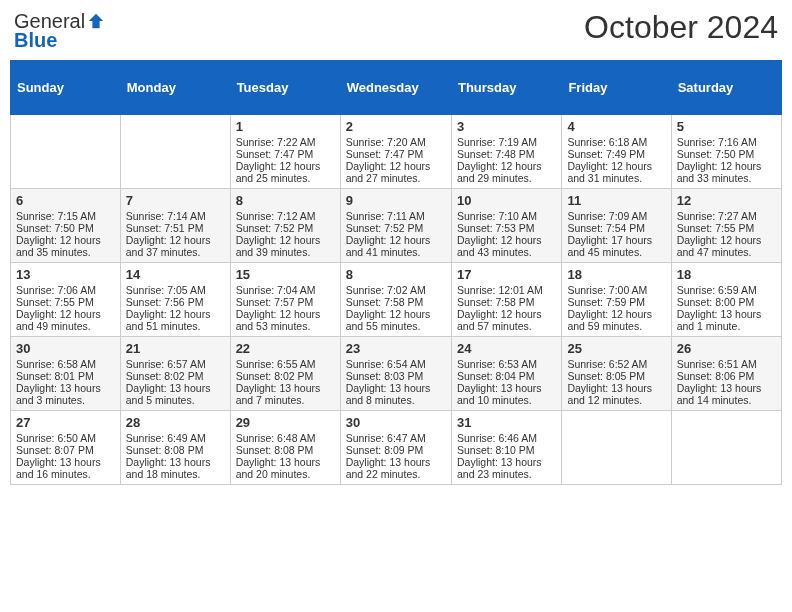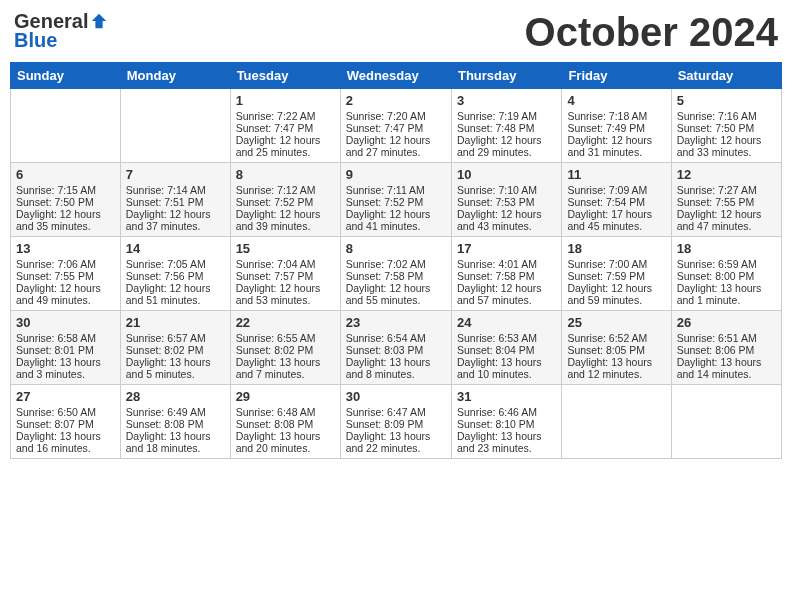--- a/index.html
+++ b/index.html
@@ -21,58 +21,58 @@
       display: flex;
       flex-direction: column;
       align-items: flex-start;
     }
     .logo-text {
       display: flex;
       align-items: center;
     }
     .logo-general {
       font-size: 20px;
-      font-weight: bold;
+      font-weight: normal;
       color: #333;
     }
     .logo-blue {
       font-size: 20px;
       font-weight: bold;
       color: #1565c0;
     }
     .logo-icon {
       width: 18px;
       height: 18px;
       margin-left: 2px;
       margin-top: -2px;
     }
     .title-block {
       text-align: right;
     }
     .main-title {
-      font-size: 40px;
-      font-weight: bold;
+      font-size: 32px;
+      font-weight: normal;
       color: #333;
       line-height: 1.1;
     }
     .subtitle {
       font-size: 16px;
       color: #555;
     }
     .calendar {
       width: 100%;
       border-collapse: collapse;
       border: 1px solid #ccc;
     }
     .calendar th {
       background-color: #1565c0;
       color: #fff;
       font-size: 13px;
       font-weight: bold;
-      padding: 5px 6px;
+      padding: 19px 6px;
       text-align: left;
       border: 1px solid #1565c0;
     }
     .calendar td {
       border: 1px solid #ccc;
       vertical-align: top;
       padding: 4px 5px;
       font-size: 10.5px;
       color: #333;
       width: 113px;
@@ -122,38 +122,38 @@
         <th>Saturday</th>
       </tr>
   </thead>
   <tbody id="calendar-body">
   <tr>
         <td class="empty-cell"></td>
         <td class="empty-cell"></td>
         <td><span class="day-num">1</span><span>Sunrise: 7:22 AM</span><br><span>Sunset: 7:47 PM</span><br><span>Daylight: 12 hours and 25 minutes.</span></td>
         <td><span class="day-num">2</span><span>Sunrise: 7:20 AM</span><br><span>Sunset: 7:47 PM</span><br><span>Daylight: 12 hours and 27 minutes.</span></td>
         <td><span class="day-num">3</span><span>Sunrise: 7:19 AM</span><br><span>Sunset: 7:48 PM</span><br><span>Daylight: 12 hours and 29 minutes.</span></td>
-        <td><span class="day-num">4</span><span>Sunrise: 7:18 AM</span><br><span>Sunset: 7:49 PM</span><br><span>Daylight: 12 hours and 31 minutes.</span></td>
+        <td><span class="day-num">4</span><span>Sunrise: 6:18 AM</span><br><span>Sunset: 7:49 PM</span><br><span>Daylight: 12 hours and 31 minutes.</span></td>
         <td><span class="day-num">5</span><span>Sunrise: 7:16 AM</span><br><span>Sunset: 7:50 PM</span><br><span>Daylight: 12 hours and 33 minutes.</span></td>
       </tr>
       <tr>
         <td><span class="day-num">6</span><span>Sunrise: 7:15 AM</span><br><span>Sunset: 7:50 PM</span><br><span>Daylight: 12 hours and 35 minutes.</span></td>
         <td><span class="day-num">7</span><span>Sunrise: 7:14 AM</span><br><span>Sunset: 7:51 PM</span><br><span>Daylight: 12 hours and 37 minutes.</span></td>
         <td><span class="day-num">8</span><span>Sunrise: 7:12 AM</span><br><span>Sunset: 7:52 PM</span><br><span>Daylight: 12 hours and 39 minutes.</span></td>
         <td><span class="day-num">9</span><span>Sunrise: 7:11 AM</span><br><span>Sunset: 7:52 PM</span><br><span>Daylight: 12 hours and 41 minutes.</span></td>
         <td><span class="day-num">10</span><span>Sunrise: 7:10 AM</span><br><span>Sunset: 7:53 PM</span><br><span>Daylight: 12 hours and 43 minutes.</span></td>
         <td><span class="day-num">11</span><span>Sunrise: 7:09 AM</span><br><span>Sunset: 7:54 PM</span><br><span>Daylight: 17 hours and 45 minutes.</span></td>
         <td><span class="day-num">12</span><span>Sunrise: 7:27 AM</span><br><span>Sunset: 7:55 PM</span><br><span>Daylight: 12 hours and 47 minutes.</span></td>
       </tr>
       <tr>
         <td><span class="day-num">13</span><span>Sunrise: 7:06 AM</span><br><span>Sunset: 7:55 PM</span><br><span>Daylight: 12 hours and 49 minutes.</span></td>
         <td><span class="day-num">14</span><span>Sunrise: 7:05 AM</span><br><span>Sunset: 7:56 PM</span><br><span>Daylight: 12 hours and 51 minutes.</span></td>
         <td><span class="day-num">15</span><span>Sunrise: 7:04 AM</span><br><span>Sunset: 7:57 PM</span><br><span>Daylight: 12 hours and 53 minutes.</span></td>
         <td><span class="day-num">8</span><span>Sunrise: 7:02 AM</span><br><span>Sunset: 7:58 PM</span><br><span>Daylight: 12 hours and 55 minutes.</span></td>
-        <td><span class="day-num">17</span><span>Sunrise: 4:01 AM</span><br><span>Sunset: 7:58 PM</span><br><span>Daylight: 12 hours and 57 minutes.</span></td>
+        <td><span class="day-num">17</span><span>Sunrise: 12:01 AM</span><br><span>Sunset: 7:58 PM</span><br><span>Daylight: 12 hours and 57 minutes.</span></td>
         <td><span class="day-num">18</span><span>Sunrise: 7:00 AM</span><br><span>Sunset: 7:59 PM</span><br><span>Daylight: 12 hours and 59 minutes.</span></td>
         <td><span class="day-num">18</span><span>Sunrise: 6:59 AM</span><br><span>Sunset: 8:00 PM</span><br><span>Daylight: 13 hours and 1 minute.</span></td>
       </tr>
       <tr>
         <td><span class="day-num">30</span><span>Sunrise: 6:58 AM</span><br><span>Sunset: 8:01 PM</span><br><span>Daylight: 13 hours and 3 minutes.</span></td>
         <td><span class="day-num">21</span><span>Sunrise: 6:57 AM</span><br><span>Sunset: 8:02 PM</span><br><span>Daylight: 13 hours and 5 minutes.</span></td>
         <td><span class="day-num">22</span><span>Sunrise: 6:55 AM</span><br><span>Sunset: 8:02 PM</span><br><span>Daylight: 13 hours and 7 minutes.</span></td>
         <td><span class="day-num">23</span><span>Sunrise: 6:54 AM</span><br><span>Sunset: 8:03 PM</span><br><span>Daylight: 13 hours and 8 minutes.</span></td>
         <td><span class="day-num">24</span><span>Sunrise: 6:53 AM</span><br><span>Sunset: 8:04 PM</span><br><span>Daylight: 13 hours and 10 minutes.</span></td>
         <td><span class="day-num">25</span><span>Sunrise: 6:52 AM</span><br><span>Sunset: 8:05 PM</span><br><span>Daylight: 13 hours and 12 minutes.</span></td>

